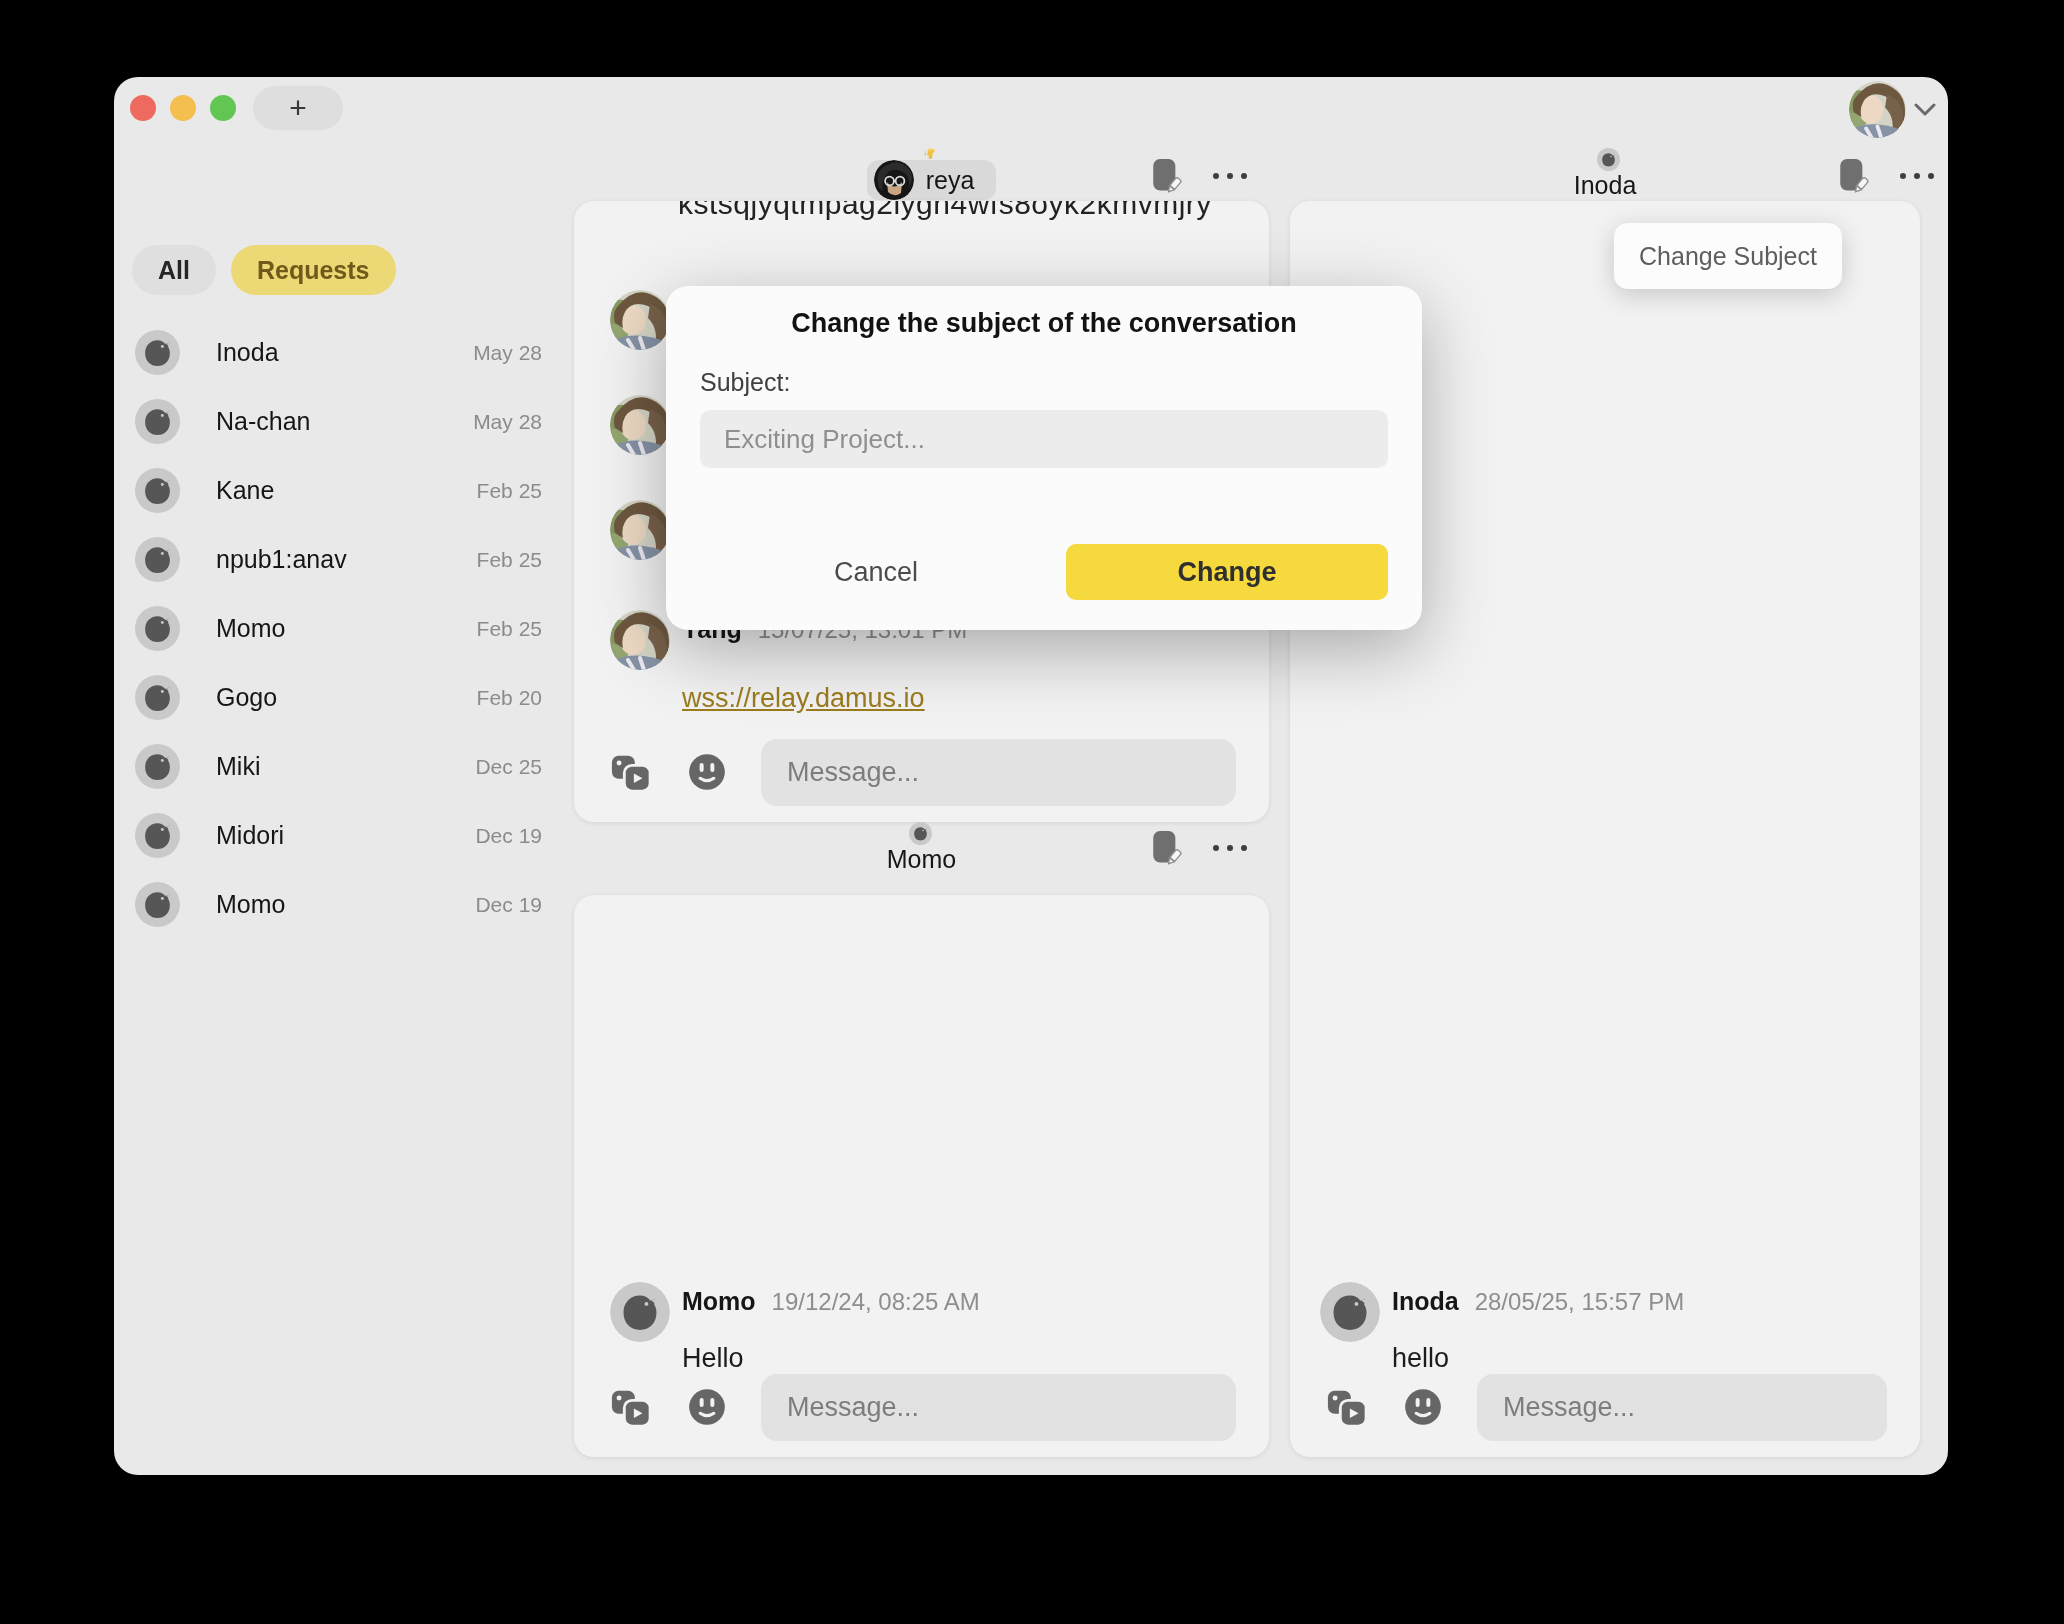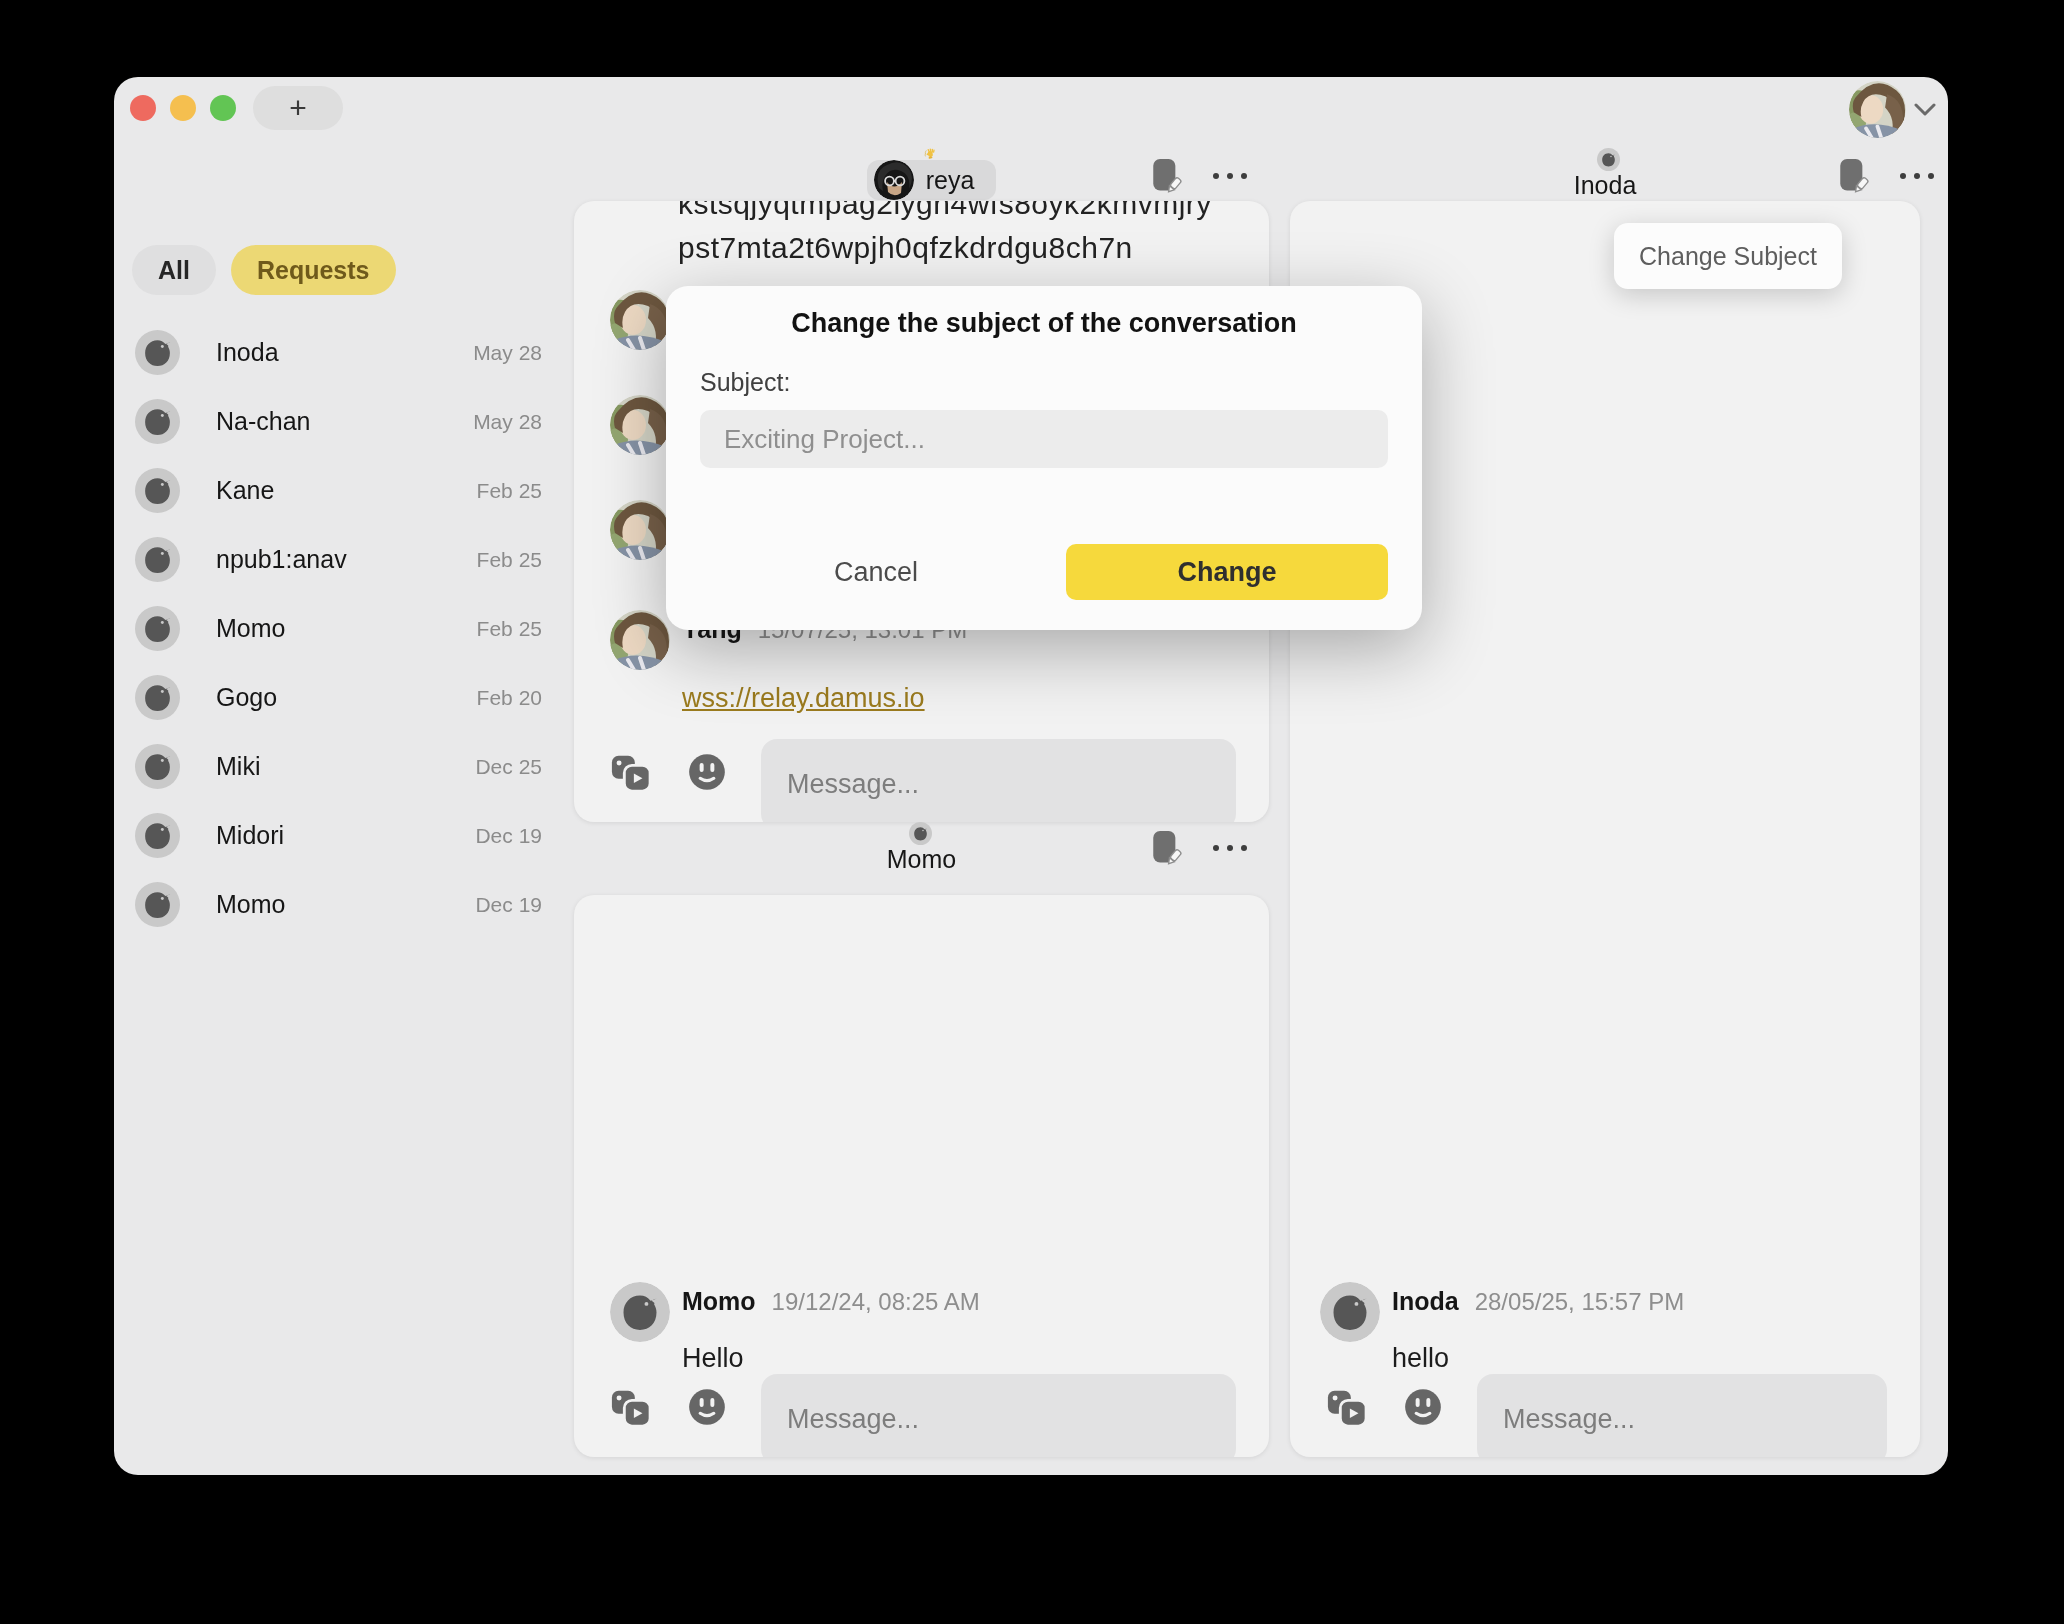--- a/index.html
+++ b/index.html
@@ -75,21 +75,21 @@
   .msg-time{font-size:24px;color:#8e8e8e;}
   .msg-text{position:absolute;font-size:27px;color:#1c1c1c;}
   .msg-link{font-size:27px;color:#9b7b1e;text-decoration:underline;}
   .input-row{position:absolute;left:0;right:0;bottom:16px;height:67px;}
   .input-row .icon-btn{position:absolute;top:12px;width:42px;height:42px;display:block;}
   .input-row .media{left:36px;}
   .input-row .emoji{left:112px;}
   .msg-input{
     position:absolute;left:187px;right:33px;top:0;height:67px;border-radius:16px;
     background:#e2e2e3;border:none;outline:none;font-size:27px;color:#3a3a3a;
-    padding:12px 26px;font-family:inherit;
+    padding:0 26px;font-family:inherit;
   }
   .msg-input::placeholder{color:#7d7d7d;}
   
   .tooltip{
     position:absolute;left:1500px;top:146px;width:228px;height:66px;border-radius:14px;
     background:#fcfcfc;box-shadow:0 6px 26px rgba(0,0,0,0.18);
     display:flex;align-items:center;justify-content:center;
     font-size:25px;color:#5e5e5e;z-index:6;
   }
   
@@ -331,21 +331,20 @@
       </svg>
     <span class="dots">
         <i></i>
         <i></i>
         <i></i>
       </span>
   </div>
 
   <div class="card" style="left:460px;top:124px;width:695px;height:621px;">
     <div class="npub-line" style="margin:-14px 0 0 104px;">kstsqjyqtmpag2lygh4wfs8oyk2kmvmjry</div>
-    <div class="npub-line" style="margin:10px 0 0 104px;">pst7mta2t6wpjh0qfzkdrdgu8ch7n</div>
 
     <span class="msg-avatar" style="left:36px;top:89px;">
       <svg width="60" height="60">
           <use href="#av-girl"></use>
         </svg>
     </span>
     <span class="msg-avatar" style="left:36px;top:194px;">
       <svg width="60" height="60">
           <use href="#av-girl"></use>
         </svg>

